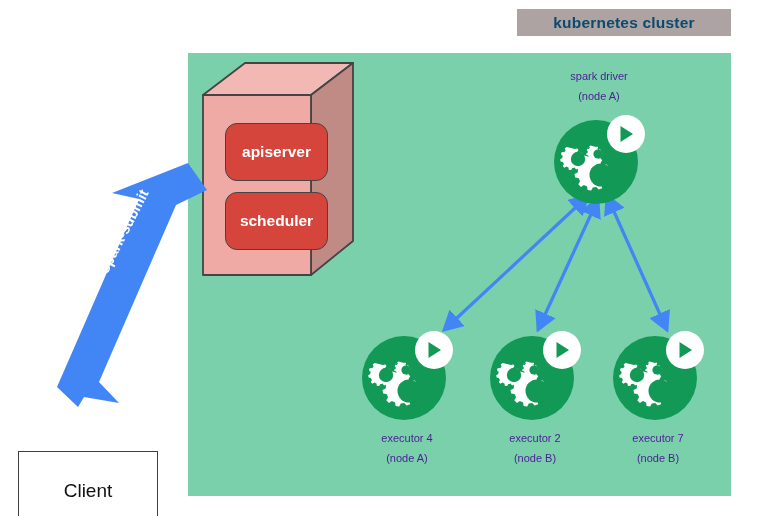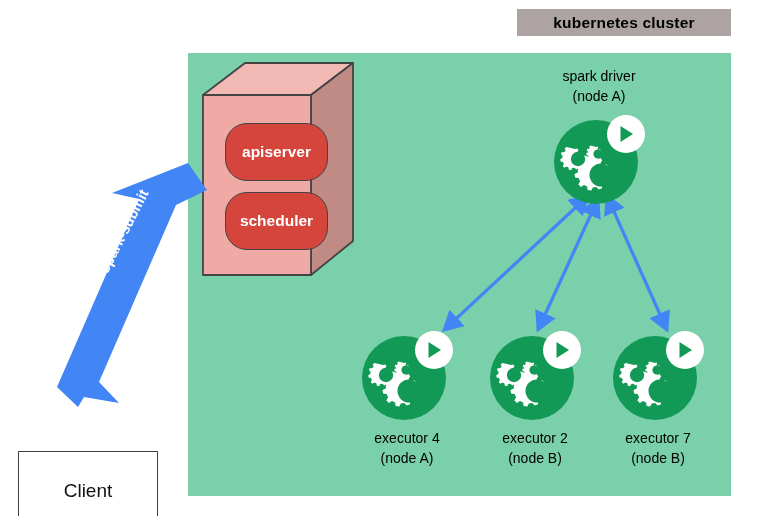--- a/index.html
+++ b/index.html
@@ -30,21 +30,21 @@
   }
 
   
   #cluster-badge {
     position: absolute;
     left: 517px;
     top: 9px;
     width: 214px;
     height: 27px;
     background: #ada3a3;
-    color: #000000;
+    color: #0c4a6e;
     font-size: 15.5px;
     font-weight: bold;
     letter-spacing: 0.2px;
     display: flex;
     align-items: center;
     justify-content: center;
     white-space: nowrap;
   }
 
   
@@ -81,21 +81,21 @@
     top: 0;
     overflow: visible;
   }
   .cp-btn {
     position: absolute;
     left: 22px;
     width: 103px;
     height: 58px;
     background: #d6453c;
     border: 1.6px solid #444444;
-    border-radius: 22px;
+    border-radius: 12px;
     display: flex;
     align-items: center;
     justify-content: center;
     box-sizing: border-box;
     color: #ffffff;
     font-size: 15.5px;
     font-weight: bold;
   }
   #btn-apiserver { top: 60px; }
   #btn-scheduler { top: 129px; }
@@ -107,23 +107,23 @@
     height: 92px;
   }
   #node-driver   { left: 553px; top: 113px; }
   #node-exec-1   { left: 361px; top: 329px; }
   #node-exec-2   { left: 489px; top: 329px; }
   #node-exec-3   { left: 612px; top: 329px; }
 
   .node-label {
     position: absolute;
     text-align: center;
-    font-size: 14px;
+    font-size: 11px;
     line-height: 20px;
-    color: #000000;
+    color: #4c1d95;
     white-space: nowrap;
   }
   #label-driver { left: 523px; top: 66px; width: 152px; }
   #label-exec-1 { left: 341px; top: 428px; width: 132px; }
   #label-exec-2 { left: 469px; top: 428px; width: 132px; }
   #label-exec-3 { left: 592px; top: 428px; width: 132px; }
 
   
   #arrow-layer {
     position: absolute;

